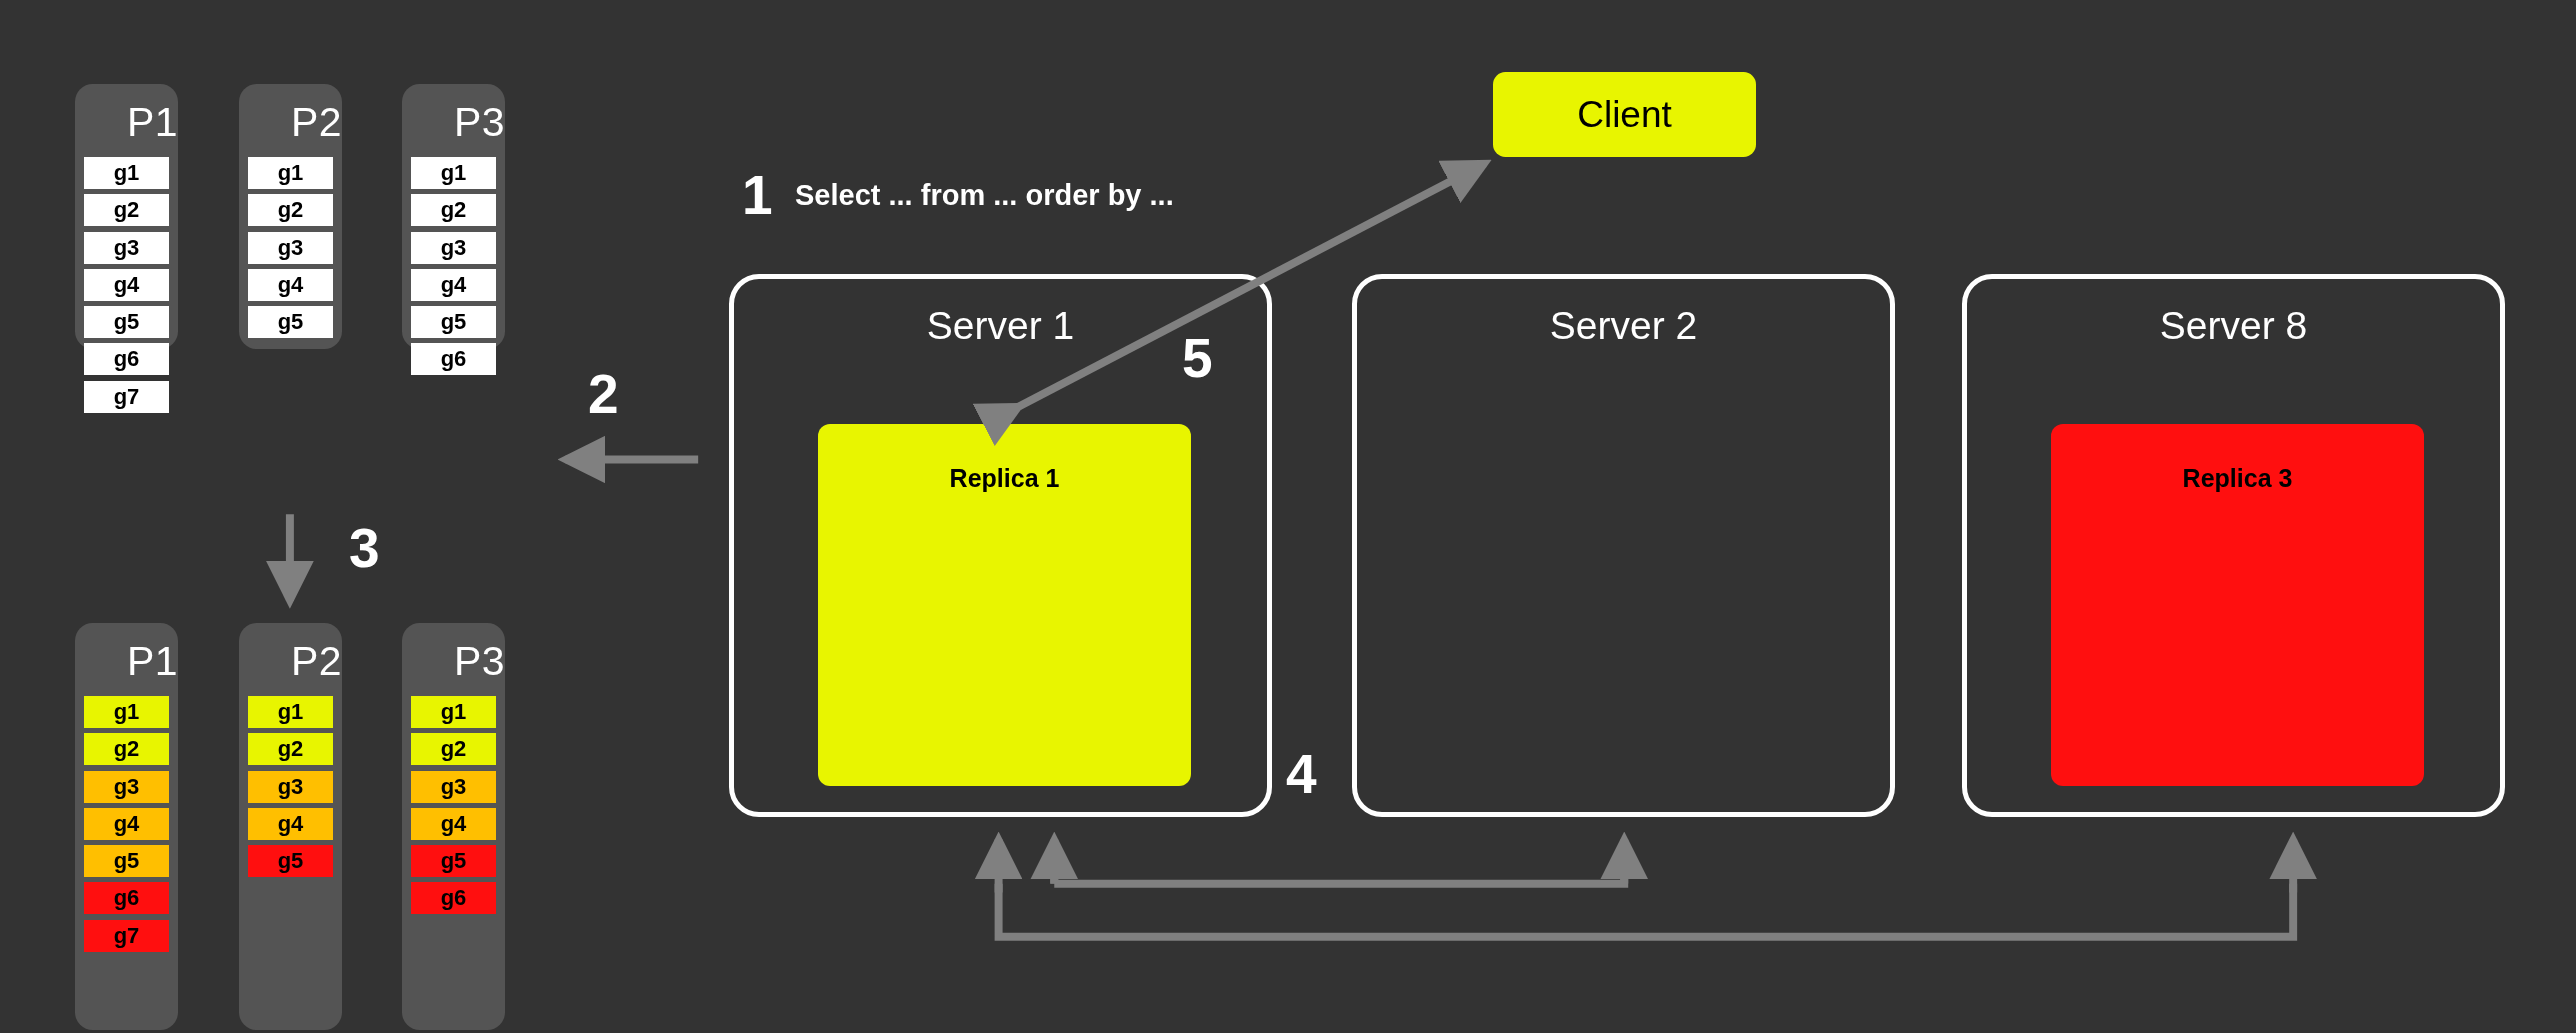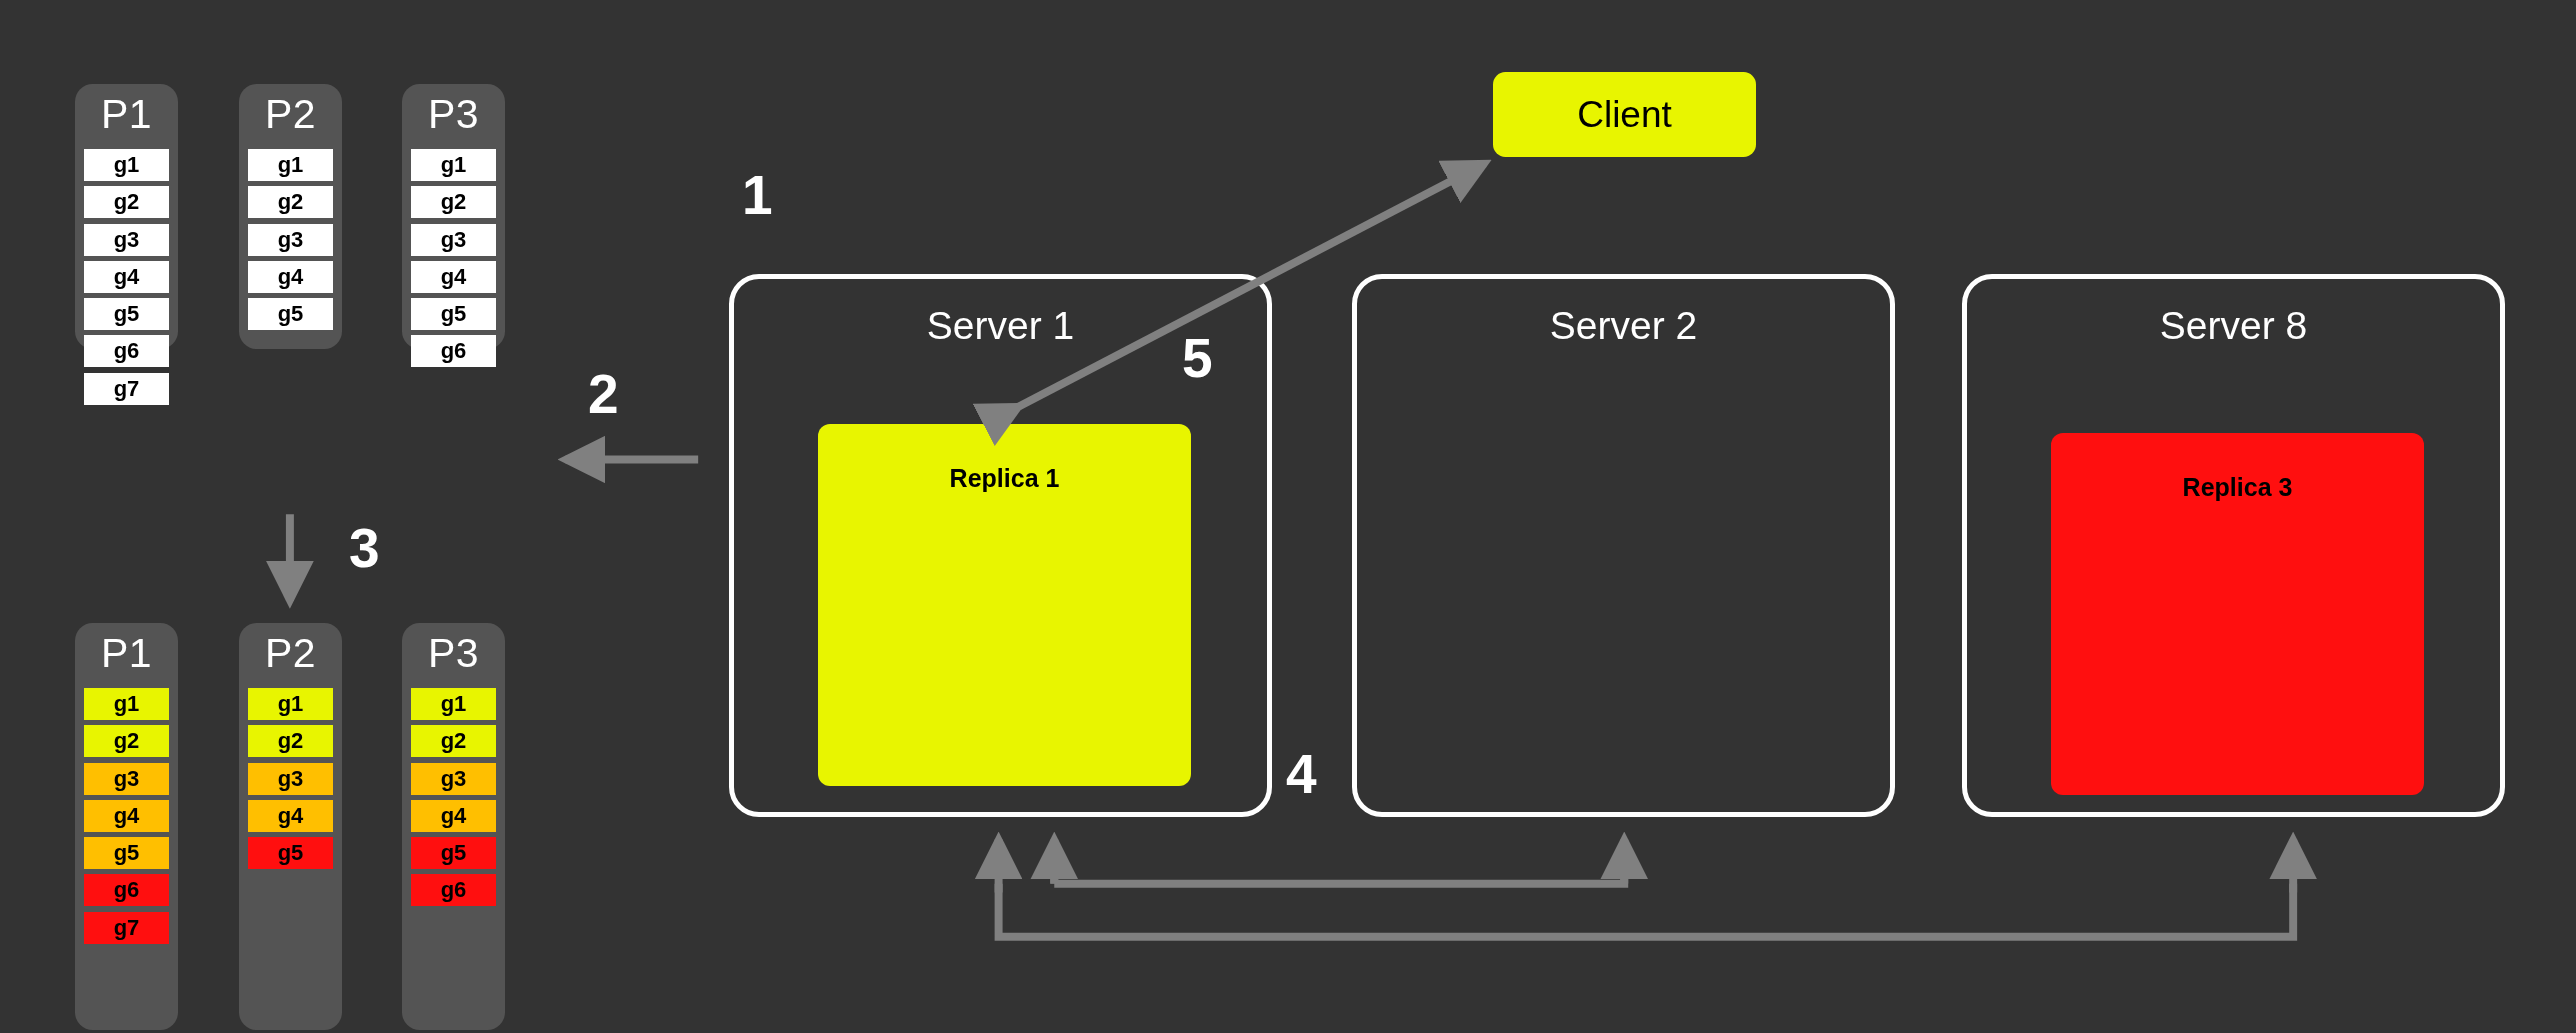--- a/index.html
+++ b/index.html
@@ -16,23 +16,23 @@
   .pcol{
     position:absolute;
     background:#545454;
     border-radius:17.7px;
     box-sizing:border-box;
   }
   .pcol-title{
     color:#ffffff;
     font-size:41px;
     font-weight:400;
-    text-align:center;
-    line-height:1;
-    padding-top:10px;
+    text-align:right;
+    line-height:1;
+    padding-top:18px;
     letter-spacing:0.4px;
   }
   .cellstack{padding:0 8.8px;margin-top:14px;}
   .cell{
     height:32px;
     margin-bottom:5.3px;
     background:#ffffff;
     color:#000000;
     font-size:22px;
     font-weight:bold;
@@ -187,21 +187,21 @@
       <div class="replica-label">Replica 1</div>
     </div>
   </div>
 
   <div class="server" style="left:1352px;top:274px;width:543px;height:543px;">
     <div class="server-title">Server 2</div>
   </div>
 
   <div class="server" style="left:1962px;top:274px;width:543px;height:543px;">
     <div class="server-title">Server 8</div>
-    <div class="replica" style="left:84px;top:154px;width:373px;height:362px;background:#ff0f0f;">
+    <div class="replica" style="left:84px;top:145px;width:373px;height:362px;background:#ff0f0f;">
       <div class="replica-label">Replica 3</div>
     </div>
   </div>
 
   <svg class="overlay" viewBox="0 0 2915 1169" xmlns="http://www.w3.org/2000/svg">
     <defs>
       <marker id="ahead" markerWidth="6" markerHeight="6" refX="5" refY="3" orient="auto" markerUnits="strokeWidth">
         <path d="M0,0 L6,3 L0,6 z" fill="#808080"></path>
       </marker>
       <marker id="ahead2" markerWidth="6" markerHeight="6" refX="5" refY="3" orient="auto" markerUnits="strokeWidth">
@@ -228,20 +228,21 @@
       <line x1="1193" y1="1000" x2="1193" y2="950" stroke="#808080" stroke-width="9" marker-end="url(#ahead)"></line>
       <line x1="1838" y1="1000" x2="1838" y2="950" stroke="#808080" stroke-width="9" marker-end="url(#ahead)"></line>
 
       <polyline points="2595,1000 2595,1060 1130,1060 1130,1000" fill="none" stroke="#808080" stroke-width="9"></polyline>
       <line x1="1130" y1="1010" x2="1130" y2="950" stroke="#808080" stroke-width="9" marker-end="url(#ahead)"></line>
       <line x1="2595" y1="1010" x2="2595" y2="950" stroke="#808080" stroke-width="9" marker-end="url(#ahead)"></line>
     </g>
   </svg>
 
   <div class="stepnum" style="left:742px;top:168px;font-size:55px;">1</div>
+  <div class="steptext" style="left:795px;top:181px;">Select ... from ... order by ...</div>
 
   <div class="stepnum" style="left:588px;top:367px;font-size:55px;">2</div>
 
   <div class="stepnum" style="left:349px;top:521px;font-size:55px;">3</div>
 
   <div class="stepnum" style="left:1286px;top:747px;font-size:55px;">4</div>
 
   <div class="stepnum" style="left:1182px;top:331px;font-size:55px;">5</div>
 
 </div>

